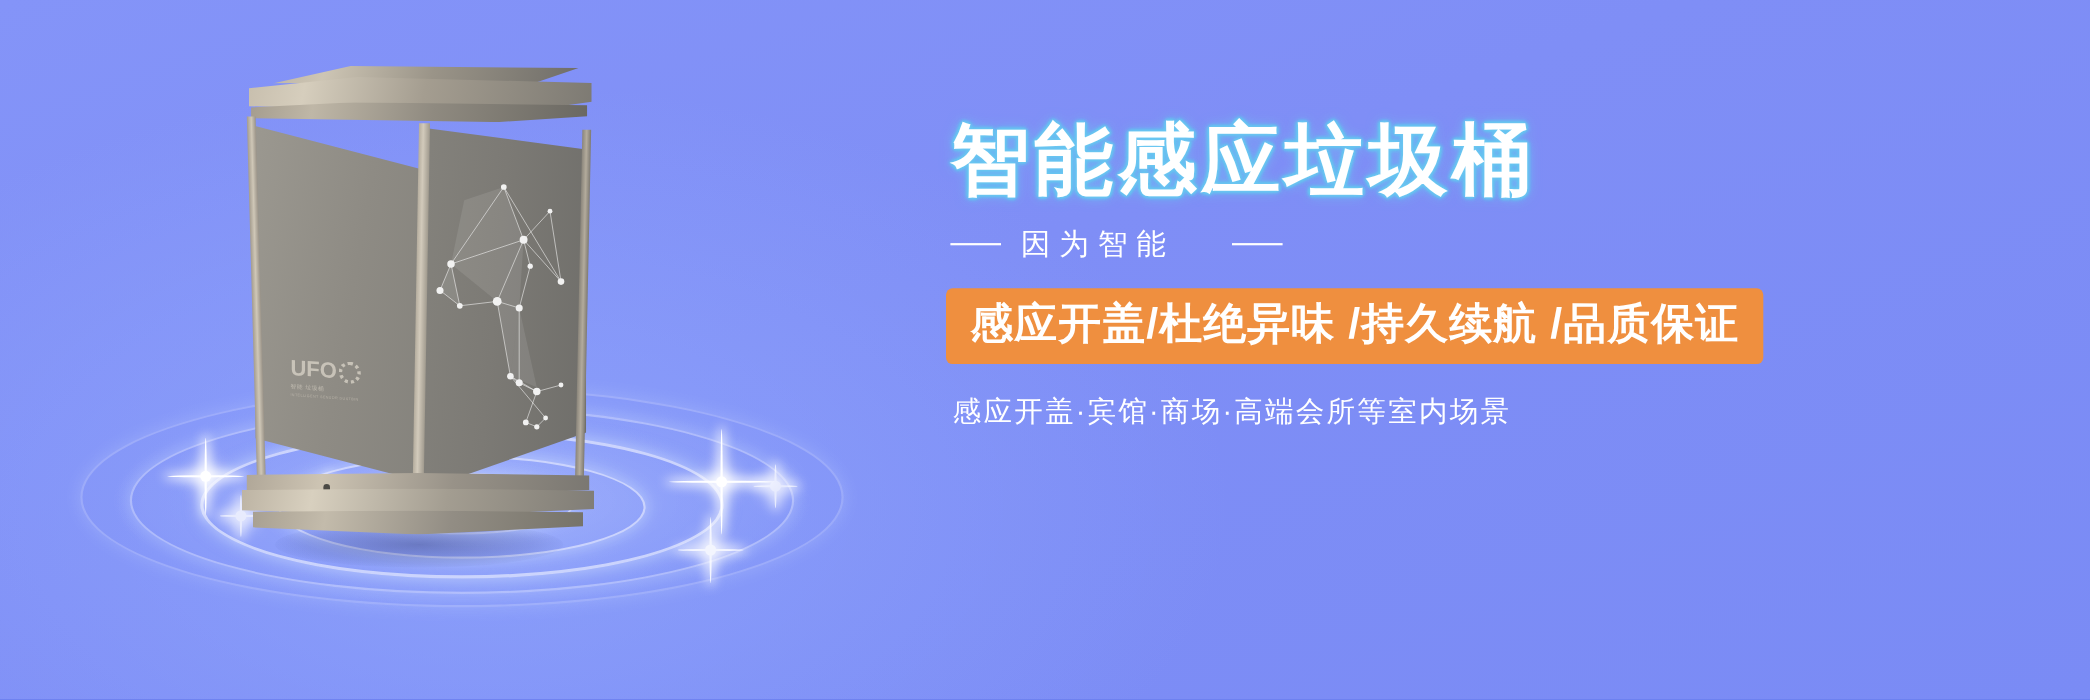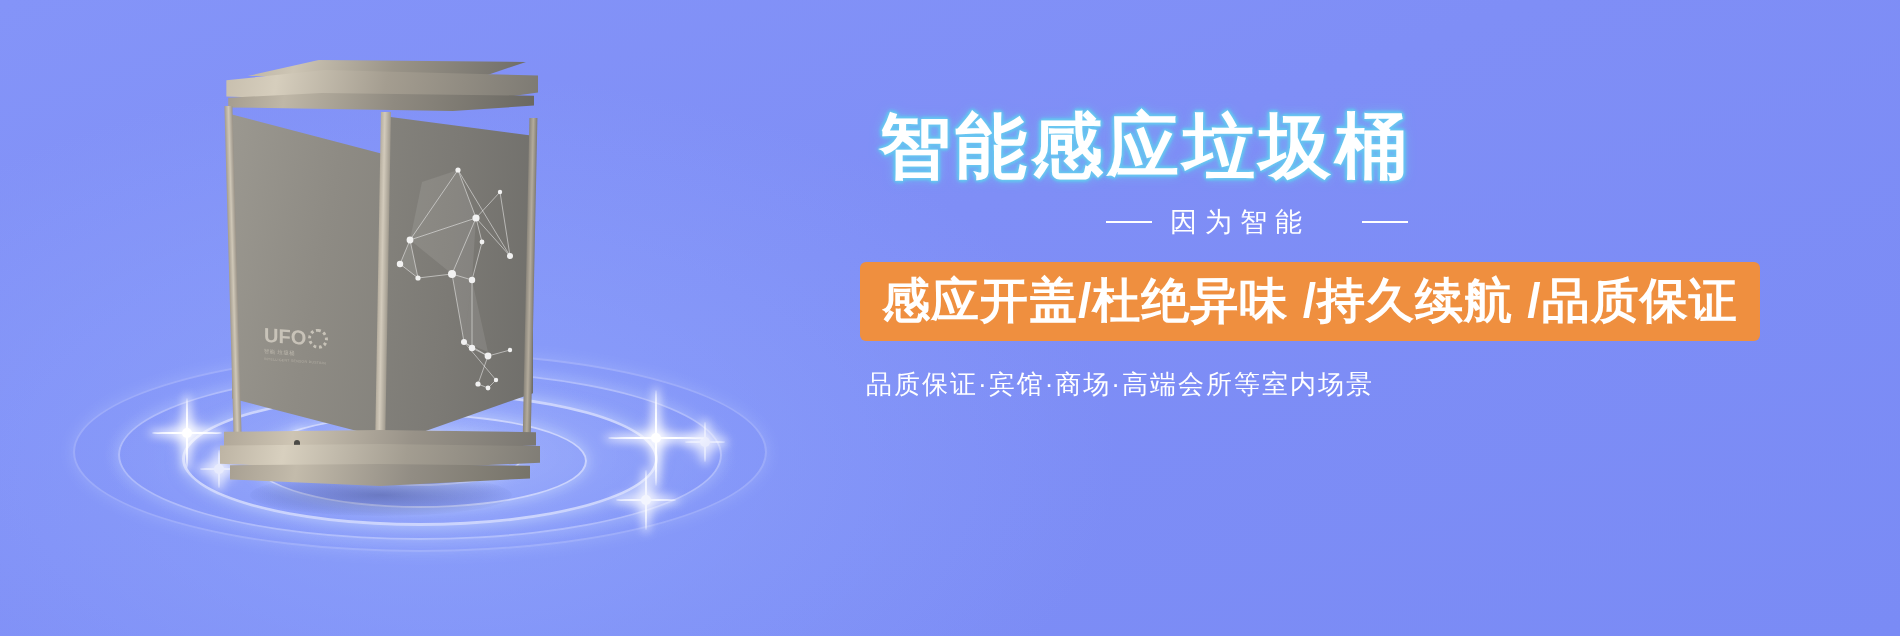--- a/index.html
+++ b/index.html
@@ -228,58 +228,57 @@
     top: 110px;
     width: 790px;
   }
 
   .headline {
     font-size: 72px;
     font-weight: 700;
     color: #ffffff;
     letter-spacing: 4px;
     line-height: 1;
-    margin: 0 0 4px 19px;
+    margin: 0 0 4px 4px;
     text-shadow:
       0 0 2px #6ec8f2, 0 0 4px #6ec8f2,
       2px 0 3px #63c2ef, -2px 0 3px #63c2ef,
       0 2px 3px #63c2ef, 0 -2px 3px #63c2ef,
       0 0 12px rgba(110,200,242,.9);
     white-space: nowrap;
   }
 
   .subline {
     display: flex;
     align-items: center;
     gap: 18px;
     margin: 22px 0 0 4px;
     color: #ffffff;
     font-size: 27px;
     letter-spacing: 8px;
     white-space: nowrap;
-    justify-content: center;
   }
   .subline .dash {
     display: inline-block;
     width: 46px;
     height: 2px;
     background: #ffffff;
     flex: none;
   }
   .subline .sub-a, .subline .sub-b { font-weight: 400; }
   .subline .gap { display:inline-block; width: 16px; }
 
   .feature-bar {
     display: inline-block;
     margin: 22px 0 0 0;
     padding: 11px 22px 13px 22px;
     background: #ef8f3f;
     border-radius: 6px;
     color: #ffffff;
-    font-size: 48px;
+    font-size: 39px;
     font-weight: 700;
     letter-spacing: 1px;
     white-space: nowrap;
     line-height: 1.15;
   }
 
   .scene-line {
     margin: 26px 0 0 6px;
     color: #ffffff;
     font-size: 26px;
@@ -415,16 +414,16 @@
 
     <div class="subline">
       <span class="dash"></span>
       <span class="sub-a">因为智能</span>
       <span class="gap"></span>
       <span class="dash"></span>
     </div>
 
     <div class="feature-bar">感应开盖/杜绝异味 /持久续航 /品质保证</div>
 
-    <div class="scene-line">品质保证·宾馆·商场·高端会所等室内场景</div>
+    <div class="scene-line">感应开盖·宾馆·商场·高端会所等室内场景</div>
   </div>
 
 </div>
 
 </body></html>

